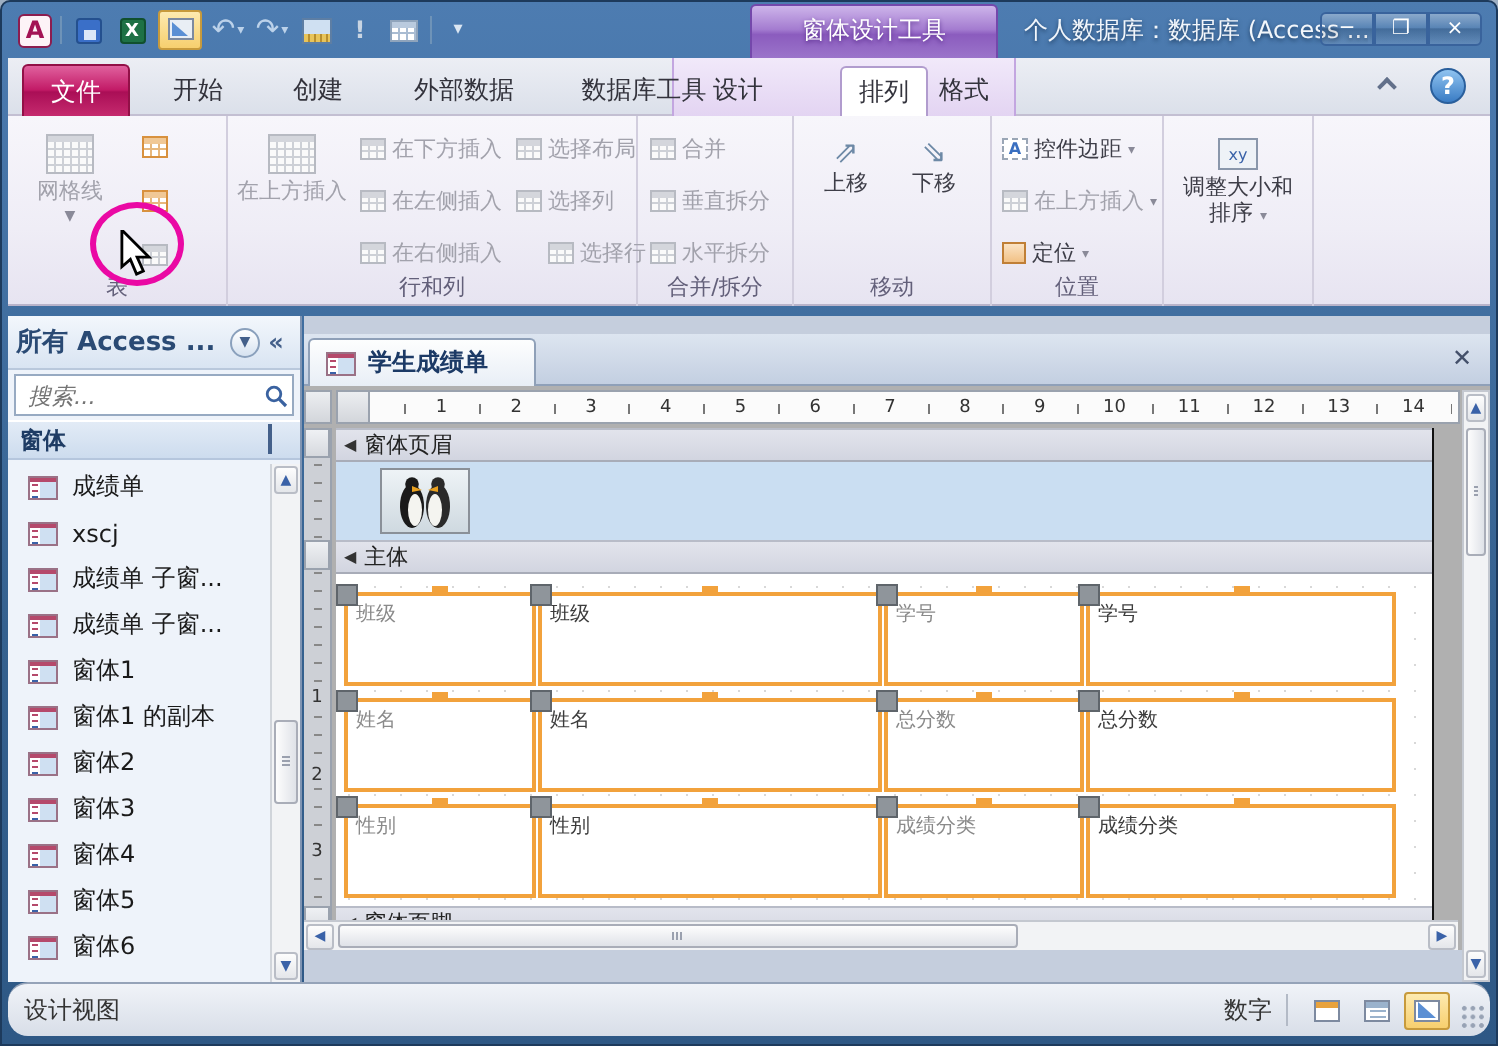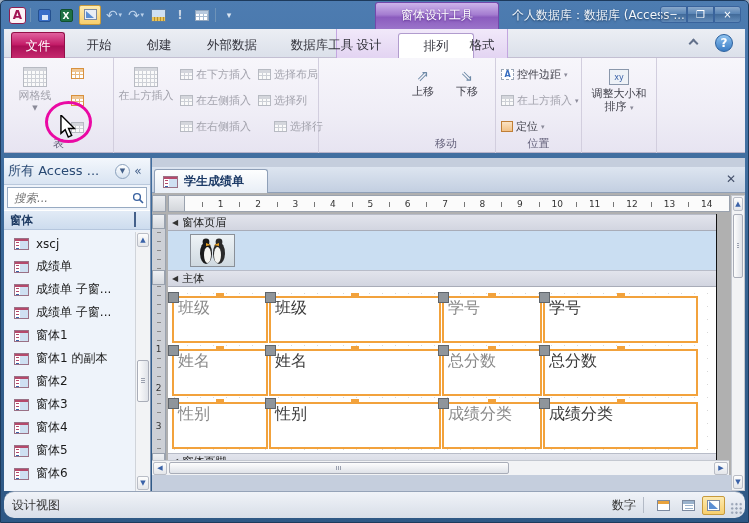--- a/index.html
+++ b/index.html
@@ -91,21 +91,21 @@
   .ancico{width:12px;height:11px;border:1px solid #c07f36;background:linear-gradient(#fbe3c4,#f2c185);flex:none;}
   .szico{width:20px;height:16px;border:1px solid #8a97ab;background:#eef2f7;margin:2px auto;font-size:8px;color:#3a62a8;line-height:15px;}
 
   
   .ring{position:absolute;left:44px;top:100px;width:47px;height:42px;border:3px solid #ea09a4;border-radius:50%;z-index:40;}
   .cursor{position:absolute;left:58px;top:114px;z-index:41;}
 
   
   .sidebar{position:absolute;left:3px;top:157px;width:147px;bottom:31px;background:#eef3fa;border-right:1px solid #7f94b2;}
   .sbhdr{height:27px;background:linear-gradient(#f3f7fc,#d9e4f2);border-bottom:1px solid #b9c8dc;
-         display:flex;align-items:center;padding:0 4px;color:#2a4a74;font-size:13px;}
+         display:flex;align-items:center;padding:0 4px;color:#2a4a74;font-size:13px;font-weight:bold;}
   .sbhdr .ttl{flex:1;white-space:nowrap;overflow:hidden;}
   .circbtn{width:15px;height:15px;border-radius:50%;border:1px solid #8aa0bc;background:linear-gradient(#fff,#d6e2f0);
            font-size:7px;color:#44608a;text-align:center;line-height:13px;flex:none;}
   .shutter{width:16px;height:18px;font-size:12px;color:#44608a;text-align:center;line-height:17px;border:1px solid transparent;}
   .sbsearch{height:25px;padding:2px 3px;display:flex;}
   .searchbox{flex:1;display:flex;align-items:center;border:1px solid #97aac2;background:#fff;height:21px;padding:0 2px 0 4px;}
   .searchbox input{flex:1;border:none;outline:none;font-size:11.5px;font-style:italic;color:#666;width:90px;
                    font-family:"DejaVu Sans","Liberation Sans",sans-serif;background:transparent;}
   .sbsec{height:20px;background:linear-gradient(#e2ebf6,#cddcee);border-top:1px solid #fff;border-bottom:1px solid #b5c6dd;
          display:flex;align-items:center;padding:0 6px;font-size:11.5px;font-weight:bold;color:#1f3c64;}
@@ -161,21 +161,21 @@
   .secarr{font-size:8px;color:#333;}
   .hdrzone{height:39px;background:#cadef2;position:relative;}
   .penguin{position:absolute;left:22px;top:3px;width:45px;height:33px;border:1px solid #8a9098;background:linear-gradient(#eef3f6,#cfd9e0);}
   .titlebox{position:absolute;left:72px;top:3px;width:424px;height:33px;border:1px solid #8aa0b8;
             font-size:17px;color:#4f7396;padding:4px 6px;background:transparent;}
   .detail{height:166px;background:#fff;position:relative;
           background-image:radial-gradient(#d8d8d8 0.5px,transparent 0.6px);background-size:13px 13px;}
   .gridwrap{position:absolute;left:4px;top:9px;width:530px;}
   .grow{position:relative;height:45px;margin-bottom:8px;}
   .gcell{position:absolute;top:0;height:47px;border:2px solid #f2a23c;background:#fff;
-         font-size:16px;padding:2px 4px;line-height:15px;}
+         font-size:10px;padding:2px 4px;line-height:15px;}
   .gcell::before{content:"";position:absolute;left:-6px;top:-6px;width:9px;height:9px;background:#8f959b;border:1px solid #5f656b;}
   .gcell::after{content:"";position:absolute;top:-5px;left:50%;margin-left:-4px;width:8px;height:4px;background:#f2a23c;}
   .gcell.lblc{color:#8a8a8a;}
   .gcell.txtc{color:#3c3c3c;}
   .c0{left:0;width:96px;} .c1{left:97px;width:172px;} .c2{left:270px;width:100px;} .c3{left:371px;width:155px;}
   .vscroll{position:absolute;right:0;top:2px;width:14px;height:296px;background:#f2f3f5;border:1px solid #c4c8d0;}
   .hscroll{position:absolute;left:0;bottom:0;right:16px;height:15px;background:#f2f3f5;border-top:1px solid #c4c8d0;}
   .harr{position:absolute;top:1px;width:14px;height:13px;background:linear-gradient(#fdfdfd,#e4e6ea);
         border:1px solid #b9bdc6;border-radius:2px;color:#3a62a8;font-size:7px;text-align:center;line-height:11px;}
 
@@ -243,21 +243,21 @@
   </div>
 
   <div class="tabrow">
     <div class="ctxzone"></div>
     <div class="ftab">文件</div>
     <div class="rtab" style="left:68px;width:54px;">开始</div>
     <div class="rtab" style="left:128px;width:54px;">创建</div>
     <div class="rtab" style="left:272px;width:92px;">数据库工具</div>
     <div class="rtab" style="left:188px;width:80px;">外部数据</div>
     <div class="rtab" style="left:338px;width:54px;">设计</div>
-    <div class="rtab active" style="left:394px;width:76px;">排列</div>
+    <div class="rtab active" style="left:416px;width:44px;">排列</div>
     <div class="rtab" style="left:452px;width:52px;">格式</div>
     <div class="chevbox">
         <div class="chev"></div>
       </div>
     <div class="helpbtn">?</div>
   </div>
 
   <div class="ribbon">
 
     <div class="rgroup" style="left:0;width:110px;">
@@ -300,22 +300,38 @@
           <span>选择布局</span>
         </div>
       <div class="sbtn dis" style="left:144px;top:32px;">
           <span class="mico g"></span>
           <span>选择列</span>
         </div>
       <div class="sbtn dis" style="left:160px;top:58px;">
           <span class="mico g"></span>
           <span>选择行</span>
         </div>
-    </div>
-
+      <div class="glabel">行和列</div>
+    </div>
+
+    <div class="rgroup" style="left:315px;width:78px;">
+      <div class="sbtn dis" style="left:6px;top:6px;">
+          <span class="mico g"></span>
+          <span>合并</span>
+        </div>
+      <div class="sbtn dis" style="left:6px;top:32px;">
+          <span class="mico g"></span>
+          <span>垂直拆分</span>
+        </div>
+      <div class="sbtn dis" style="left:6px;top:58px;">
+          <span class="mico g"></span>
+          <span>水平拆分</span>
+        </div>
+      <div class="glabel">合并/拆分</div>
+    </div>
 
     <div class="rgroup" style="left:393px;width:99px;">
       <div class="bbtn" style="left:6px;top:4px;width:40px;height:76px;">
         <span class="movico">⇗</span>
         <span>上移</span>
       </div>
       <div class="bbtn" style="left:50px;top:4px;width:40px;height:76px;">
         <span class="movico">⇘</span>
         <span>下移</span>
       </div>
@@ -373,26 +389,26 @@
       </div>
     </div>
     <div class="sbsec">
       <span>窗体</span>
       <span class="ux"><span class="uchev"></span><span class="uchev"></span></span>
     </div>
     <div class="sblist">
 
         <div class="sbitem">
           <span class="fico"></span>
+          <span>成绩单</span>
+        </div>
+
+        <div class="sbitem">
+          <span class="fico"></span>
           <span>xscj</span>
-        </div>
-
-        <div class="sbitem">
-          <span class="fico"></span>
-          <span>成绩单</span>
         </div>
 
         <div class="sbitem">
           <span class="fico"></span>
           <span>成绩单 子窗...</span>
         </div>
 
         <div class="sbitem">
           <span class="fico"></span>
           <span>成绩单 子窗...</span>

